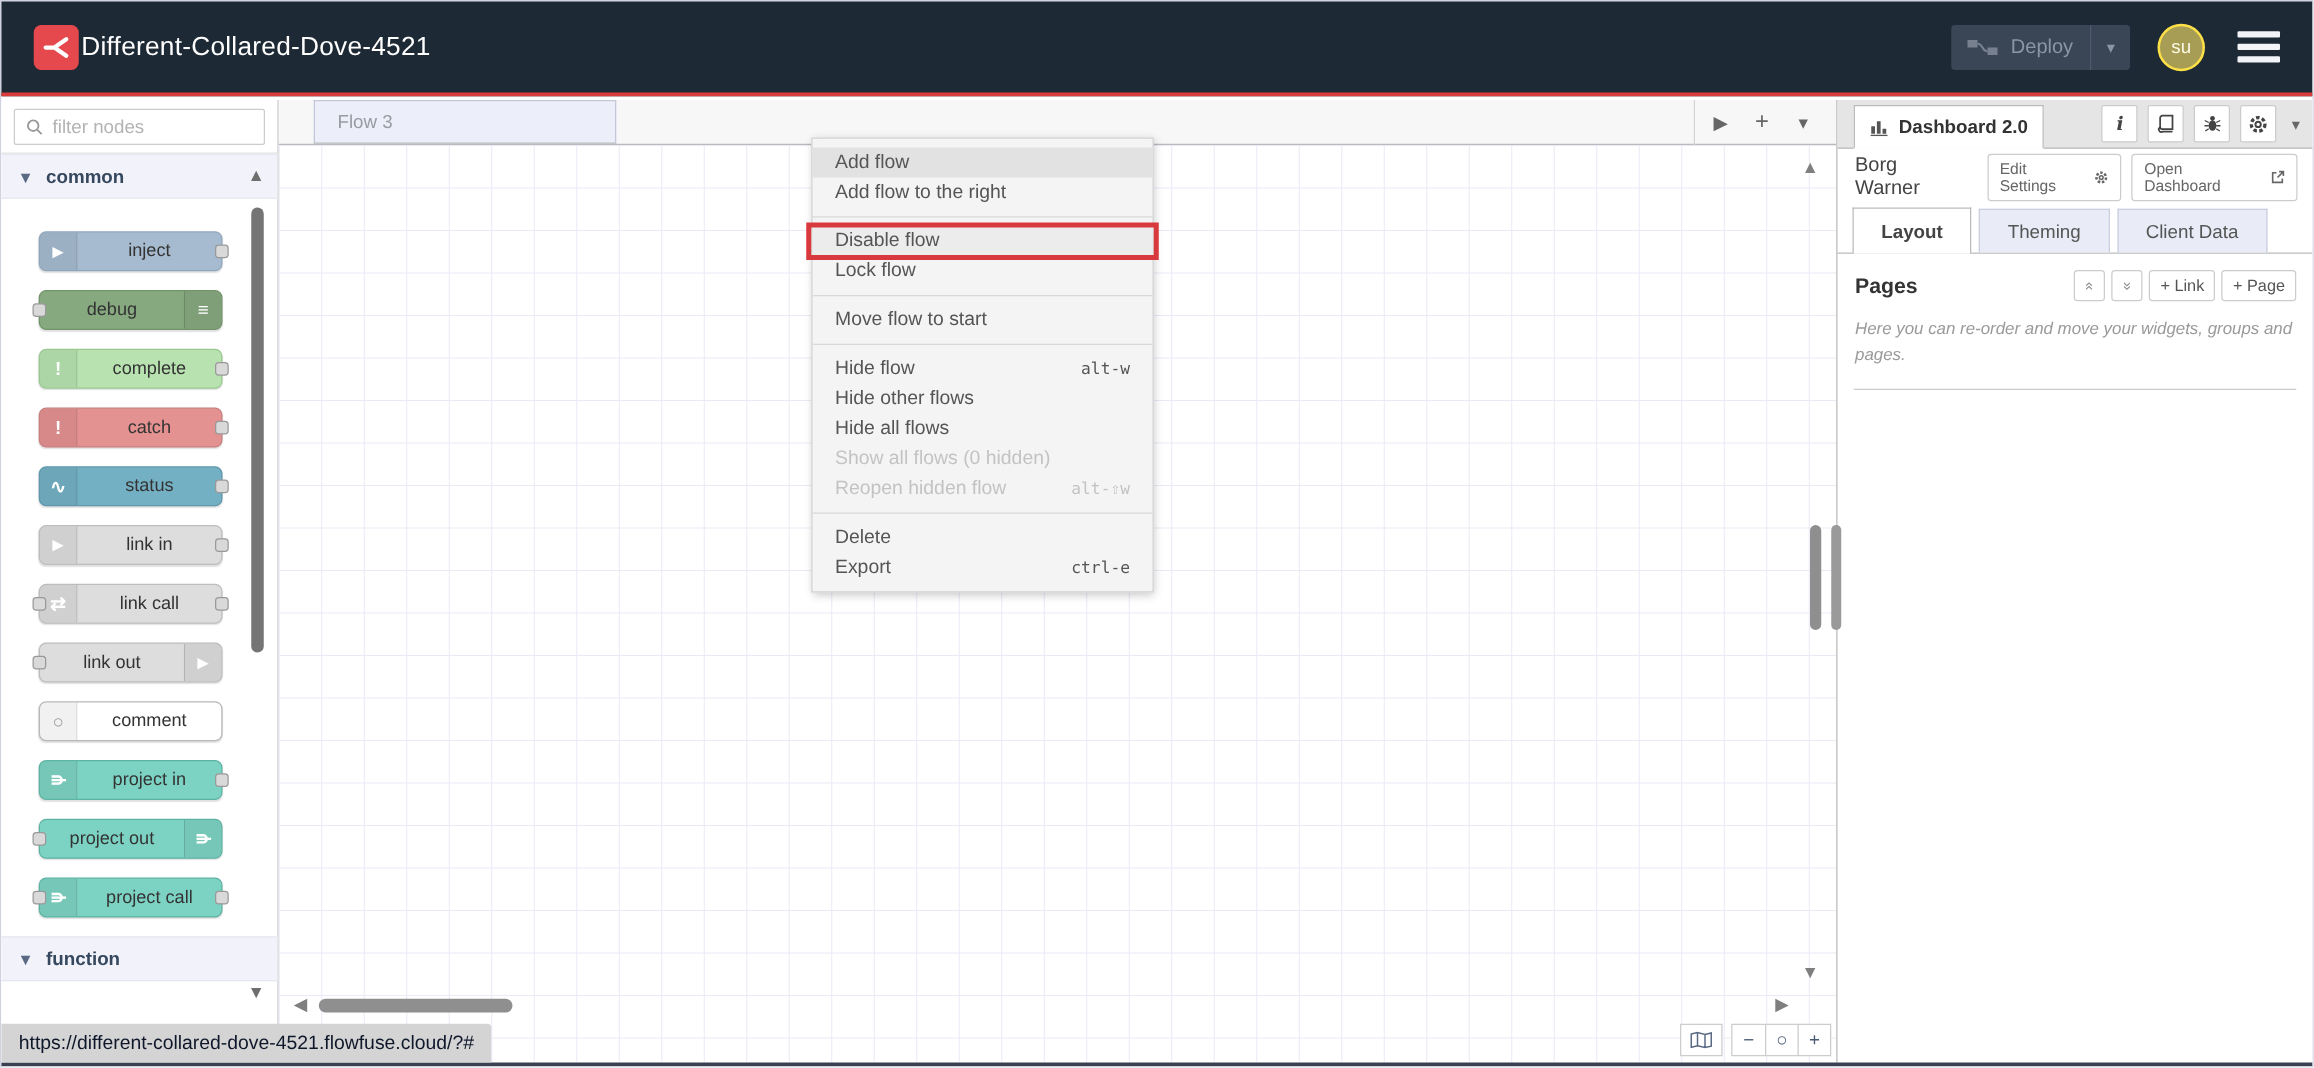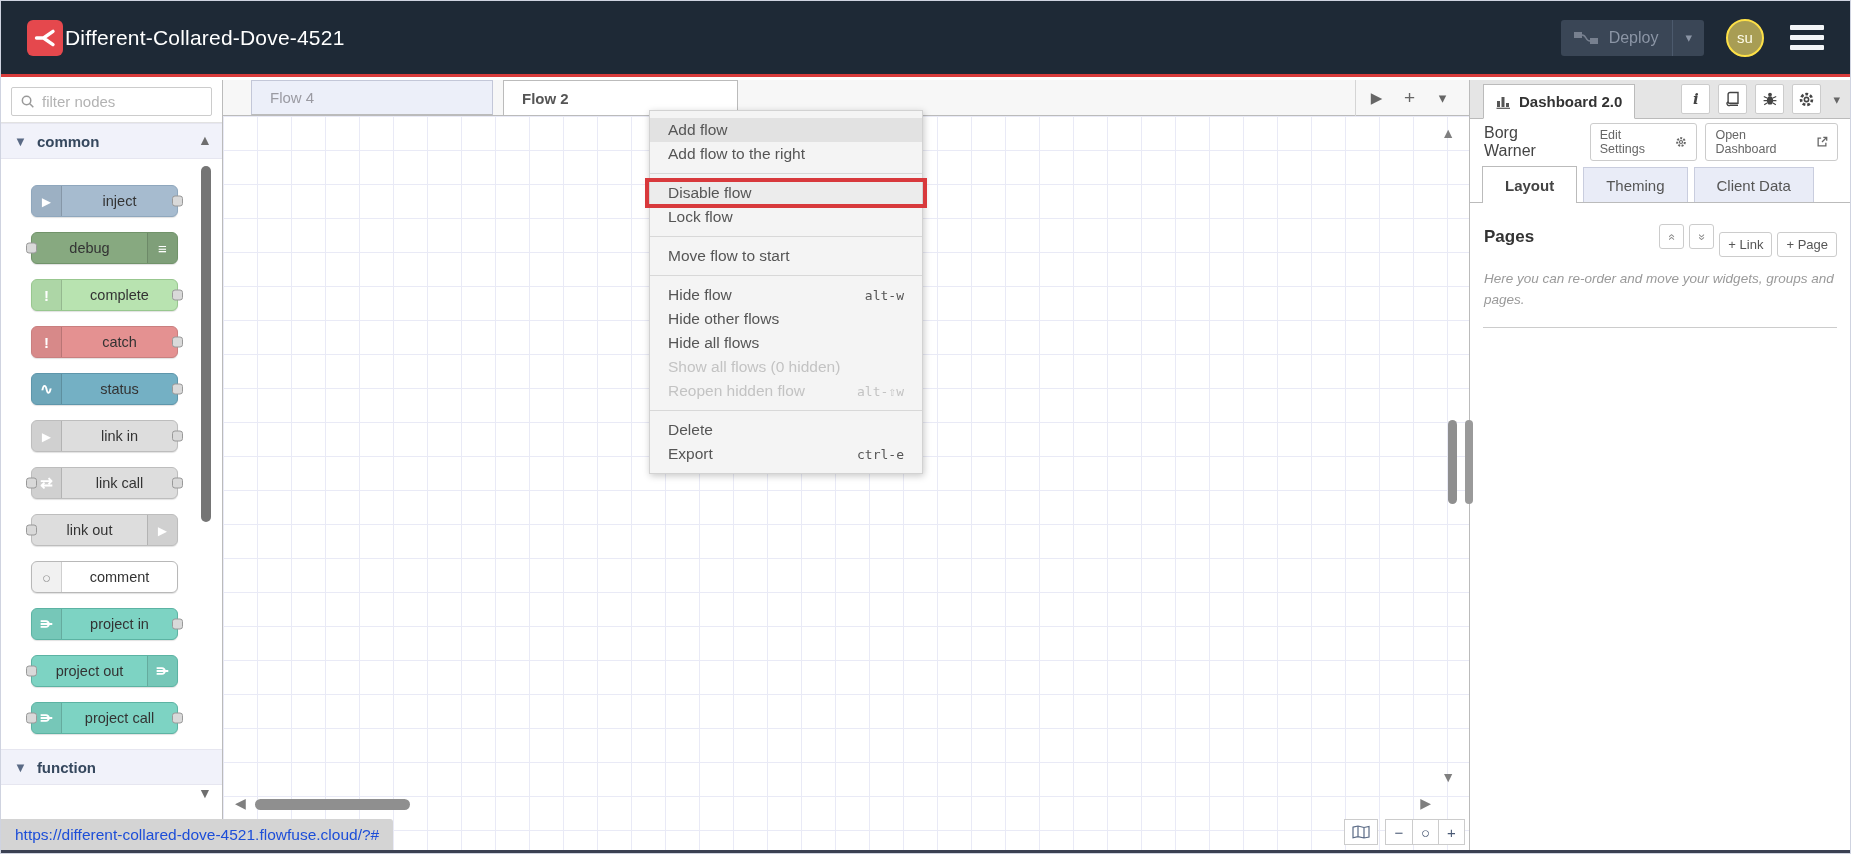--- a/index.html
+++ b/index.html
@@ -90,27 +90,27 @@
   #sb-instance .ibtns { margin-left:auto; display:flex; gap:8px;padding-left:16px; }
   .mini-btn { display:flex; align-items:center; gap:6px; font-size:12.5px; color:#666; border:1px solid #ccc; border-radius:3px; background:#fff; padding:4px 9px; cursor:pointer; }
   #sb-tabs { height:38px; border-bottom:1px solid #bbb; display:flex; align-items:stretch; padding-left:12px; }
   .sb-tab { display:flex; align-items:center; padding:0 22px; font-size:15px; margin-right:6px; }
   .sb-tab.active { background:#fff; border:1px solid #bbb; border-bottom:none; font-weight:bold; color:#444; position:relative; top:1px; }
   .sb-tab.idle { background:#e9ecf7; border:1px solid #c9cdde; border-bottom:none; color:#555; margin-top:2px; }
   #pages-row { display:flex; align-items:center; padding:13px 13px 0 14px; }
   #pages-title { font-size:17px; font-weight:bold; color:#333; }
   #pages-row .pbtns { margin-left:auto; display:flex; gap:5px; align-items:center; }
   .sq-btn { width:25px; height:25px; border:1px solid #ccc; border-radius:3px; background:#fff; color:#888; font-size:12px; display:flex; align-items:center; justify-content:center; cursor:pointer; }
-  .add-btn { height:25px; border:1px solid #ccc; border-radius:3px; background:#fff; color:#555; font-size:13px; display:flex; align-items:center; padding:0 8px; cursor:pointer; white-space:nowrap;margin-top:16px; }
+  .add-btn { height:25px; border:1px solid #ccc; border-radius:3px; background:#fff; color:#555; font-size:13px; display:flex; align-items:center; padding:0 8px; cursor:pointer; white-space:nowrap; }
   #pages-help { padding:12px 16px 0 14px; font-style:italic; color:#9a9a9a; font-size:13.5px; line-height:1.55; }
   #pages-divider { border-top:1px solid #ccc; margin:16px 13px 0 13px; }
   #sb-resize-thumb { position:absolute; left:-5px; top:340px; width:8px; height:84px; background:#9a9a9a; border-radius:4px; }
 
   
-  #status-url { position:absolute; left:0; bottom:3px; height:31px; background:#d4d4d4; color:#1d4ed8; font-size:15.5px; display:flex; align-items:center; padding:0 14px; border-top-right-radius:3px; z-index:60; }
+  #status-url { position:absolute; left:0; bottom:3px; height:31px; background:#d4d4d4; color:#0f172a; font-size:15.5px; display:flex; align-items:center; padding:0 14px; border-top-right-radius:3px; z-index:60; }
   #bottom-edge { position:absolute; left:0; right:0; bottom:0; height:3px; background:#3a4052; }
   svg { display:block; }
 </style>
 </head>
 <body>
 
 <div id="app">
 
   <div id="header">
     <div id="logo">
@@ -238,24 +238,21 @@
     <div class="pal-arrow" id="pal-up">▲</div>
     <div id="pal-thumb"></div>
     <div class="pal-arrow" id="pal-down">▼</div>
   </div>
 
   <div id="canvas">
     <div id="grid"></div>
 
     <div id="tabbar">
       <div class="flow-tab inactive">
-          <span>Flow 4</span>
-        </div>
-      <div class="flow-tab active">
-          <span>Flow 2</span>
+          <span>Flow 3</span>
         </div>
       <div id="tab-toolbar">
         <div class="tbtn">▶</div>
         <div class="tbtn" style="font-size:19px;">+</div>
         <div class="tbtn">▾</div>
       </div>
     </div>
 
     <div class="scroll-arrow" id="cv-up">▲</div>
     <div id="cv-thumb"></div>

